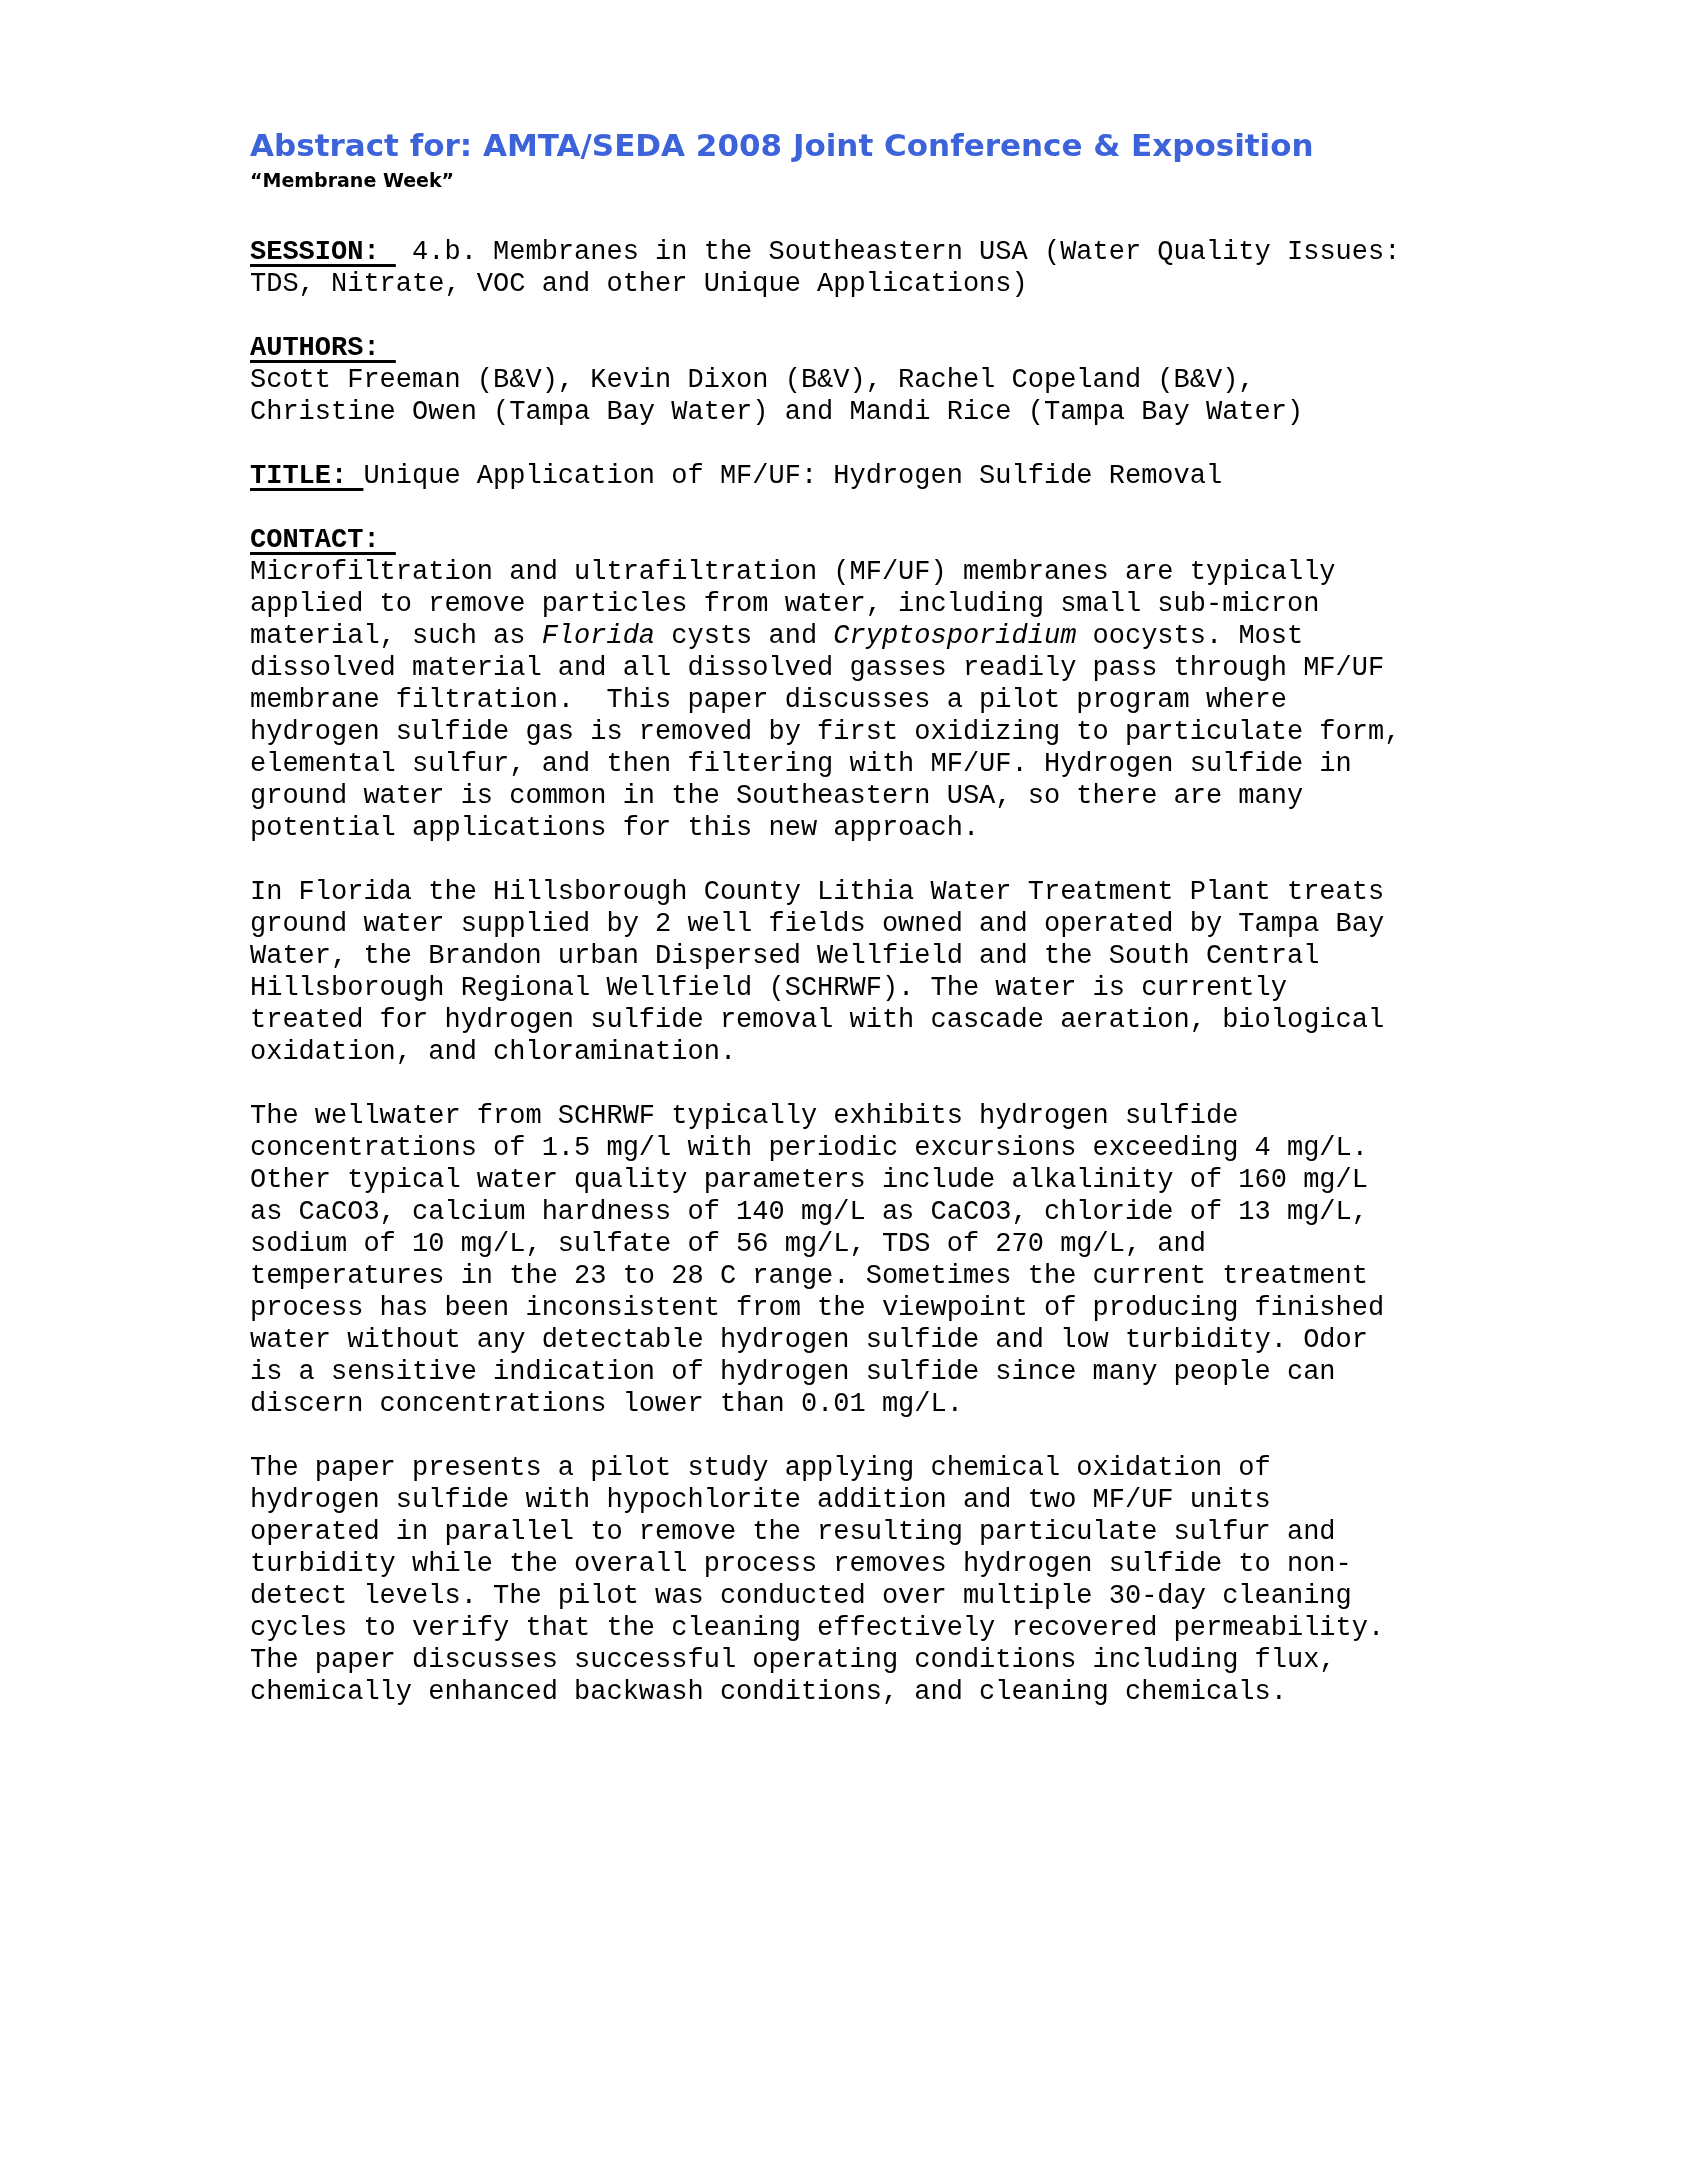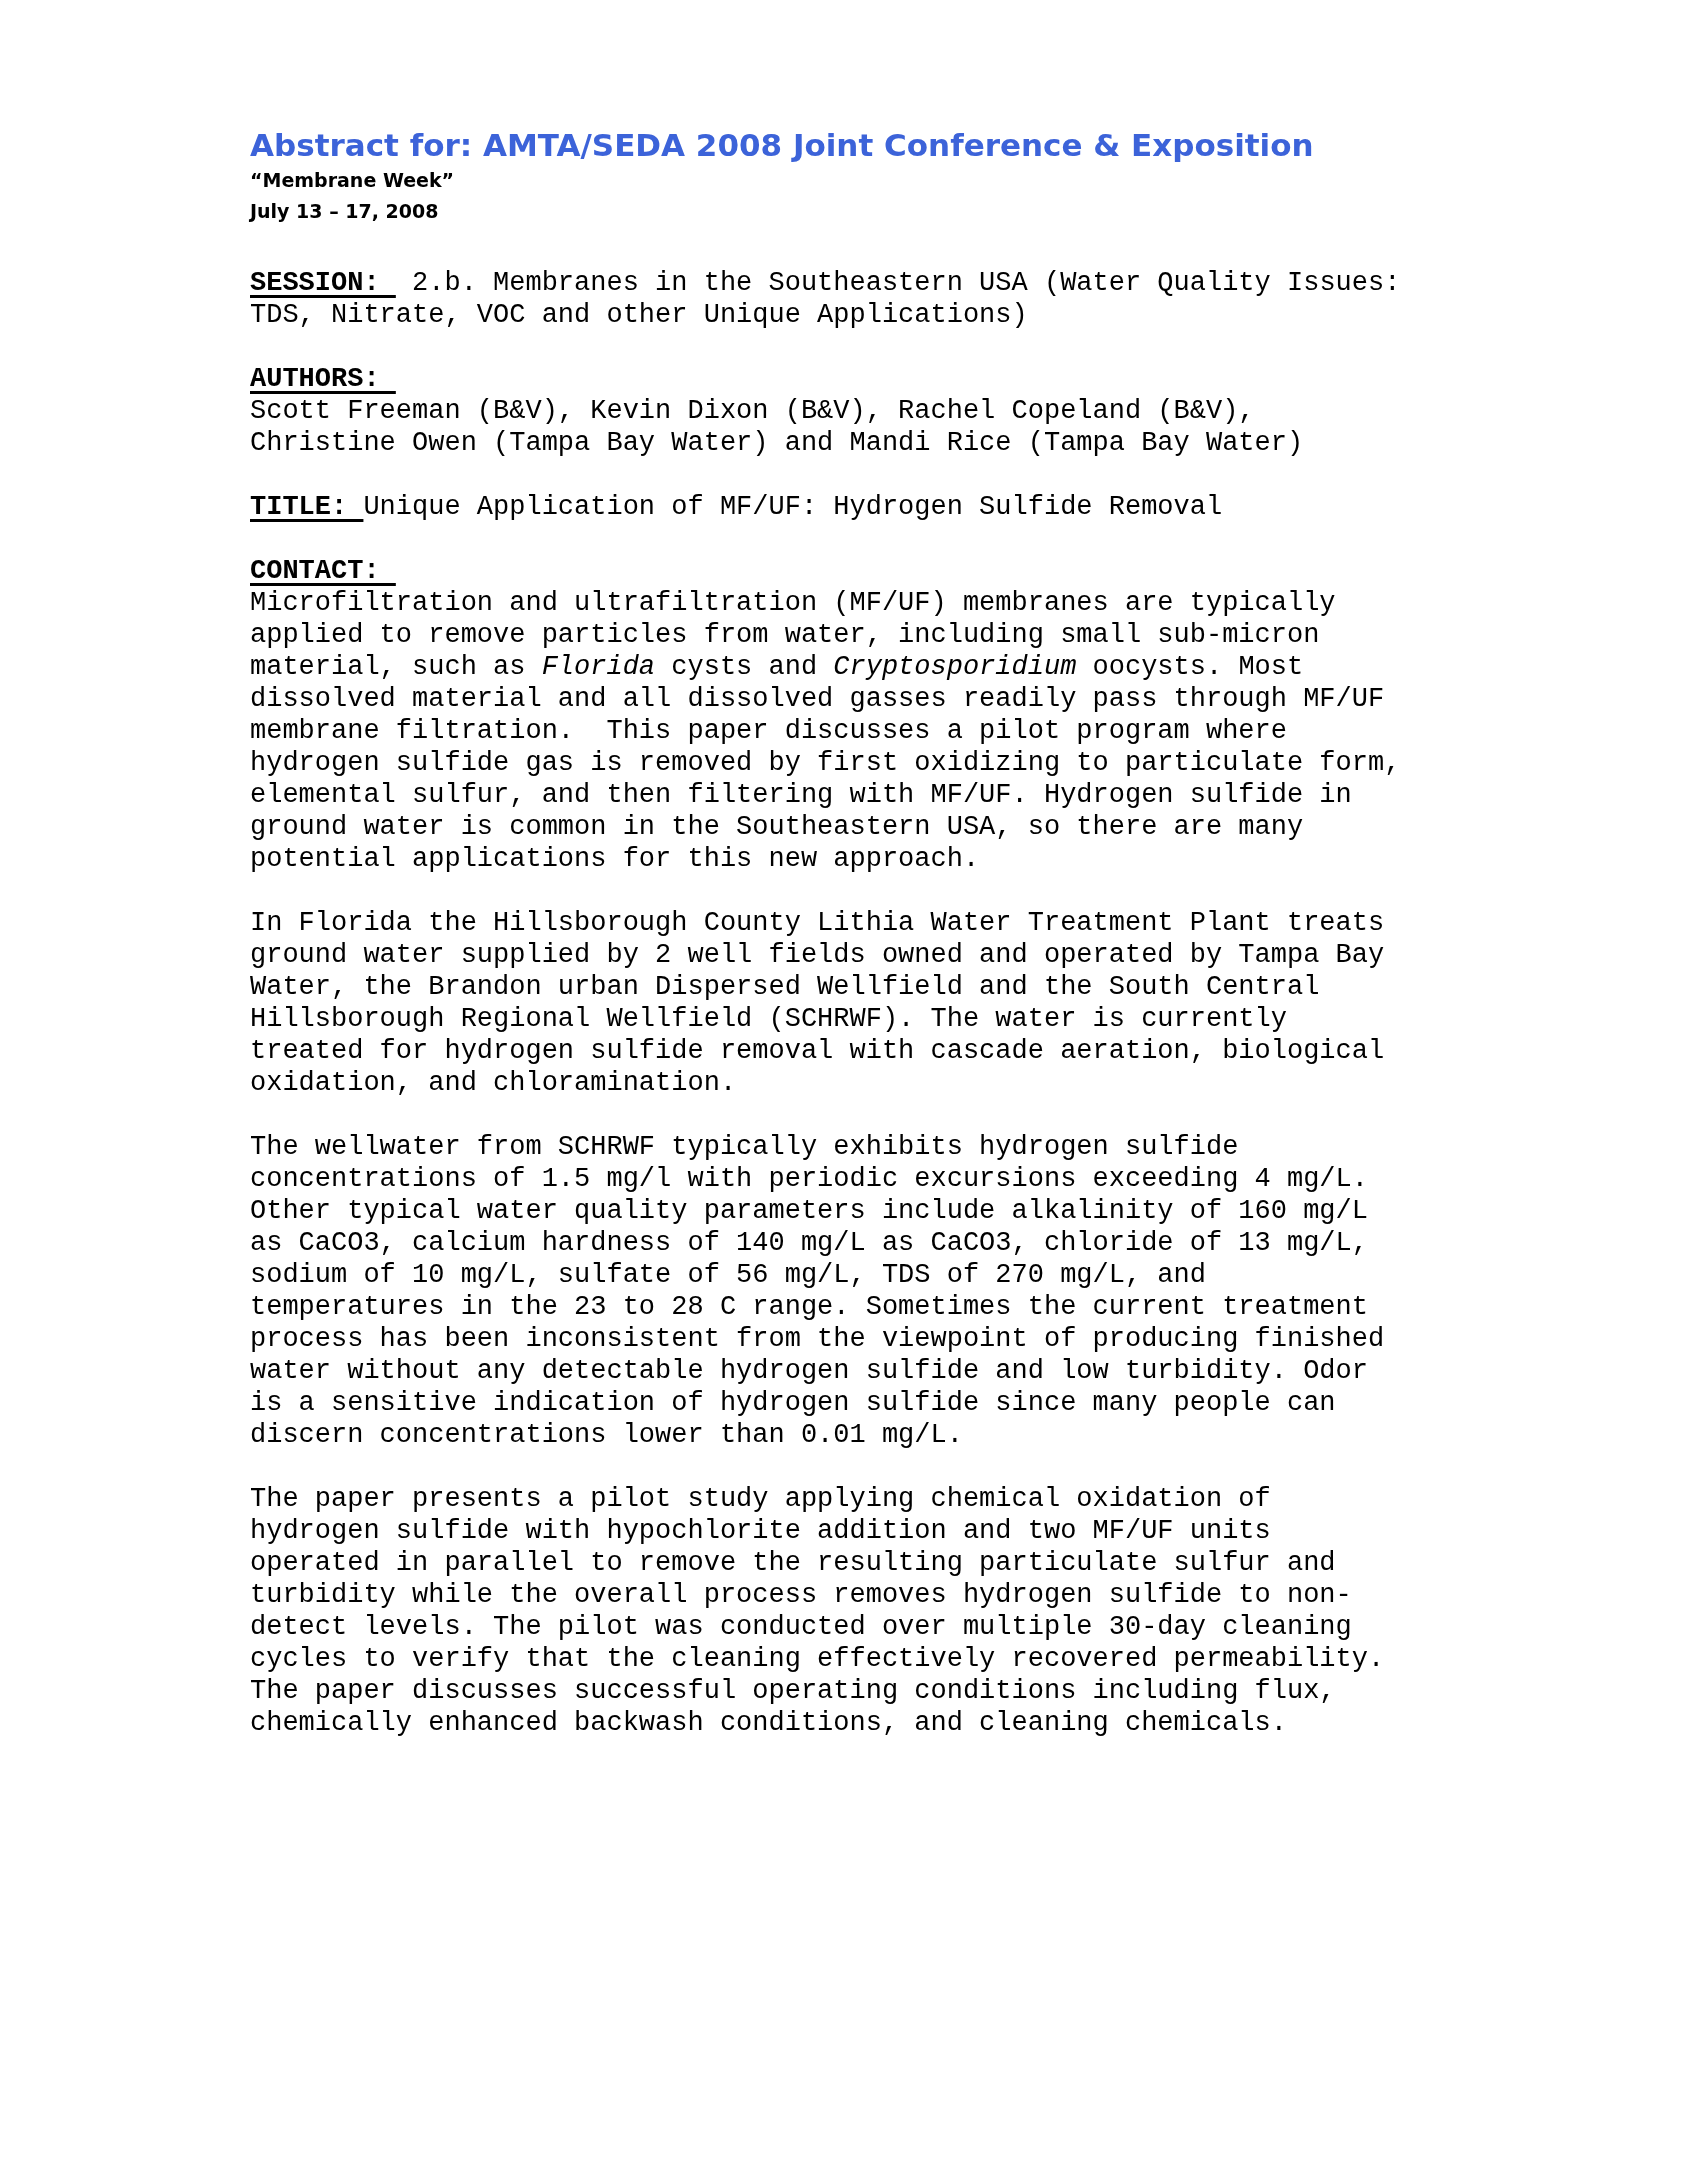--- a/index.html
+++ b/index.html
@@ -63,25 +63,24 @@
 </head>
 <body>
 
 <div class="page">
   <div class="content">
 
     <h1 class="doc-title">Abstract for: AMTA/SEDA 2008 Joint Conference &amp; Exposition</h1>
 
     <div class="doc-subtitle">“Membrane Week”</div>
 
-    <div class="doc-subtitle">July 13 – 17, 2008</div>
 
     <div class="doc-body">
 
-      <p class="first-block"><span class="label">SESSION: </span><span> 2.b. Membranes in the Southeastern USA (Water Quality Issues:
+      <p class="first-block"><span class="label">SESSION: </span><span> 4.b. Membranes in the Southeastern USA (Water Quality Issues:
 TDS, Nitrate, VOC and other Unique Applications)</span></p>
 
       <p><span class="label">AUTHORS: </span><span>
 Scott Freeman (B&amp;V), Kevin Dixon (B&amp;V), Rachel Copeland (B&amp;V),
 Christine Owen (Tampa Bay Water) and Mandi Rice (Tampa Bay Water)</span></p>
 
       <p><span class="label">TITLE: </span><span>Unique Application of MF/UF: Hydrogen Sulfide Removal</span></p>
 
 
       <p><span class="label">CONTACT: </span><span>

